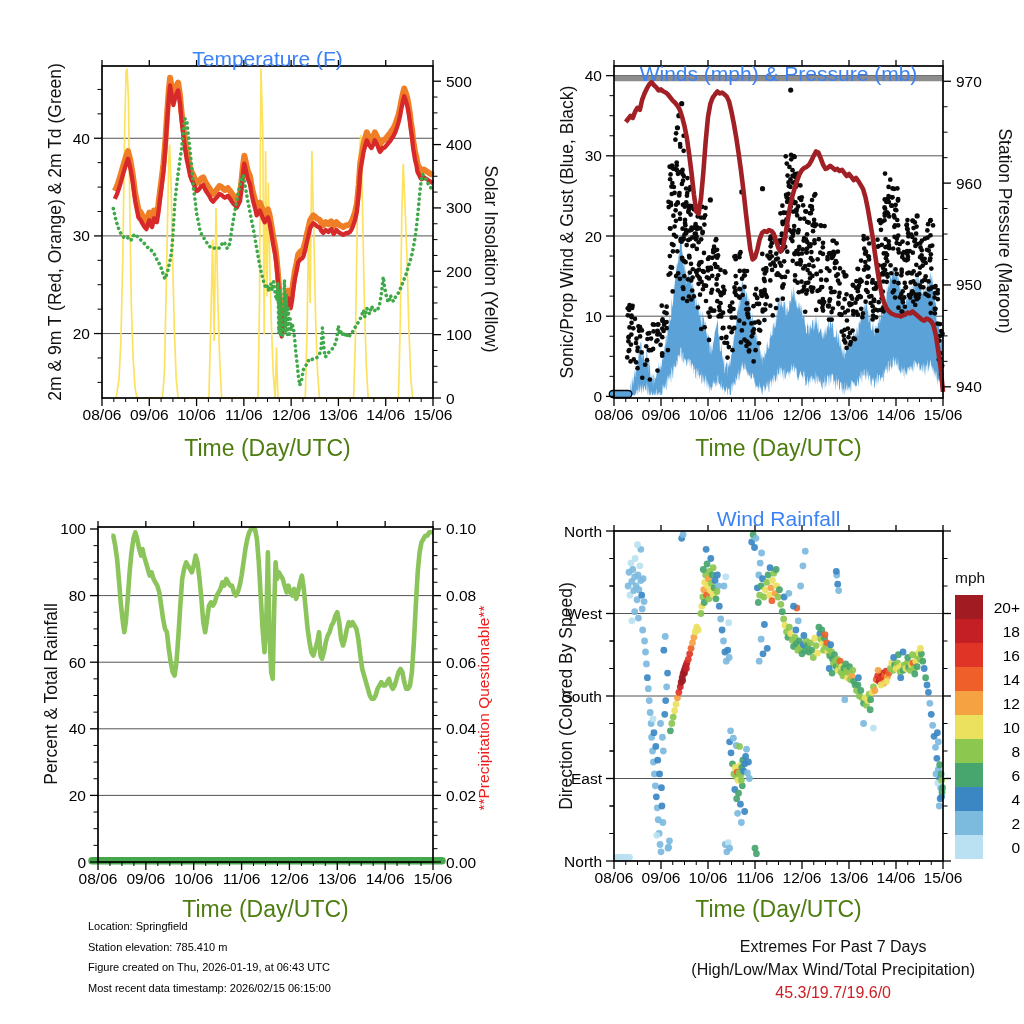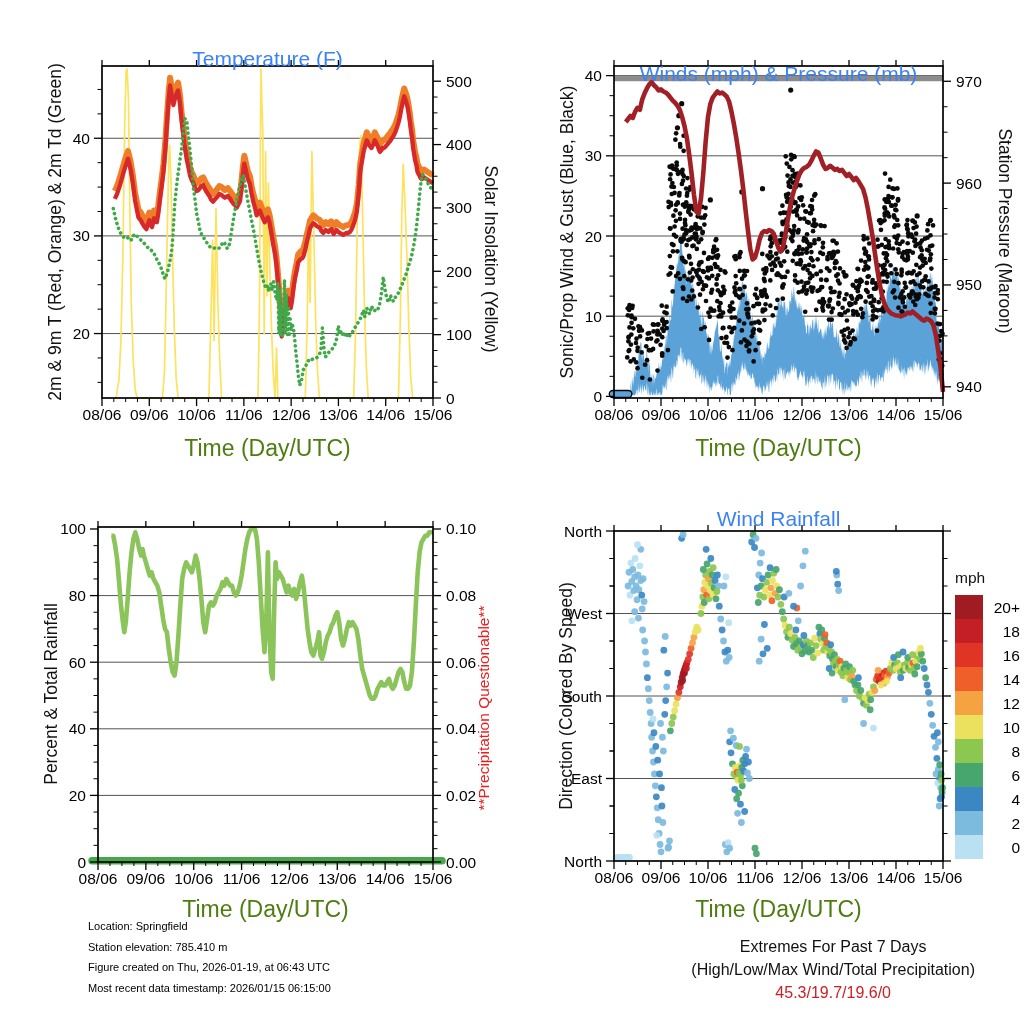--- a/index.html
+++ b/index.html
@@ -1837,21 +1837,21 @@
   <div class="vlab" style="left:51px;top:694px;">Percent &amp; Total Rainfall</div>
   <div class="vlab warn" style="left:484px;top:708px;">**Precipitation Questionable**</div>
   <div class="vlab" style="left:566px;top:696px;">Direction (Colored By Speed)</div>
 
   <div class="unitlab">mph</div>
 
   <div class="footer">
     <div>Location: Springfield</div>
     <div>Station elevation: 785.410 m</div>
     <div>Figure created on Thu, 2026-01-19, at 06:43 UTC</div>
-    <div>Most recent data timestamp: 2026/01/15 06:15:00</div>
+    <div>Most recent data timestamp: 2026/02/15 06:15:00</div>
   </div>
 
   <div class="extremes">
     <div>Extremes For Past 7 Days</div>
     <div>(High/Low/Max Wind/Total Precipitation)</div>
     <div class="vals">45.3/19.7/19.6/0</div>
   </div>
 </div>
 
 </body></html>

